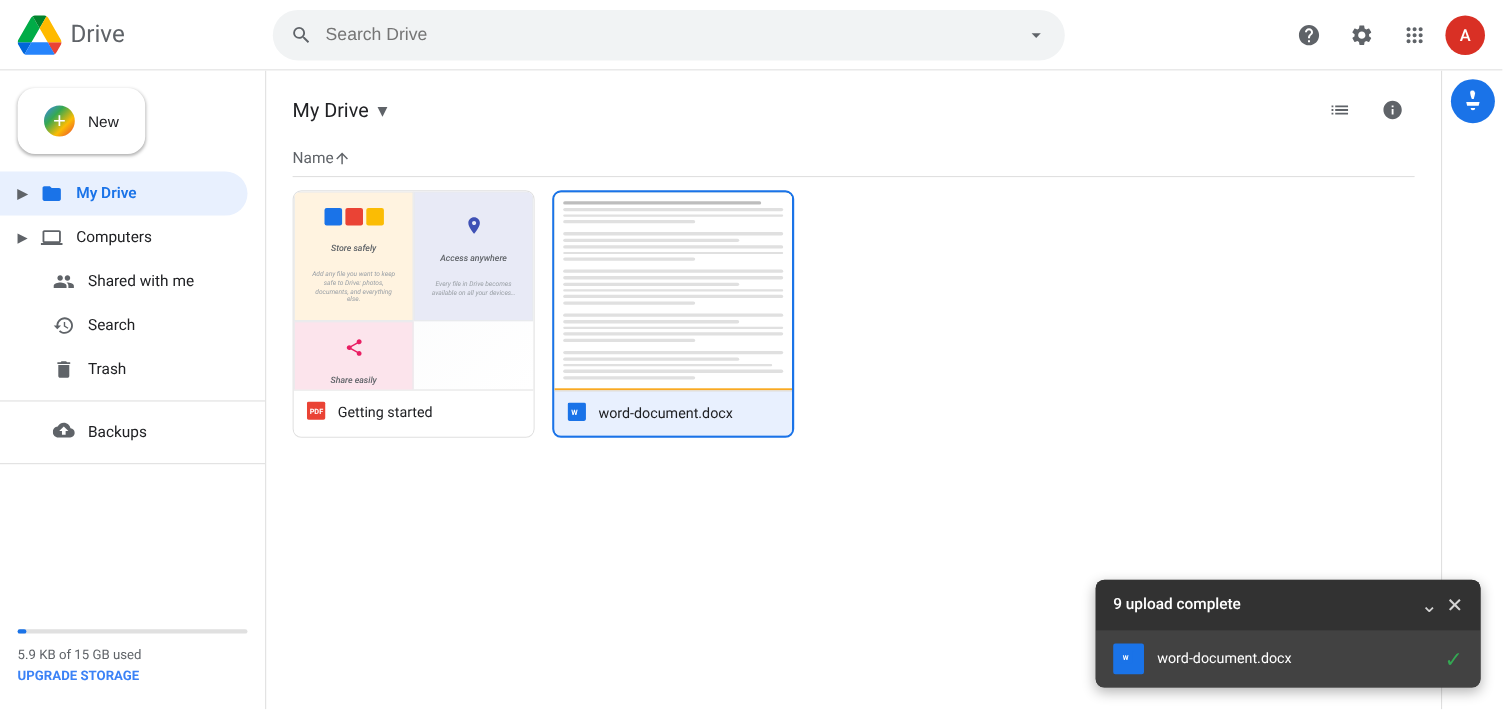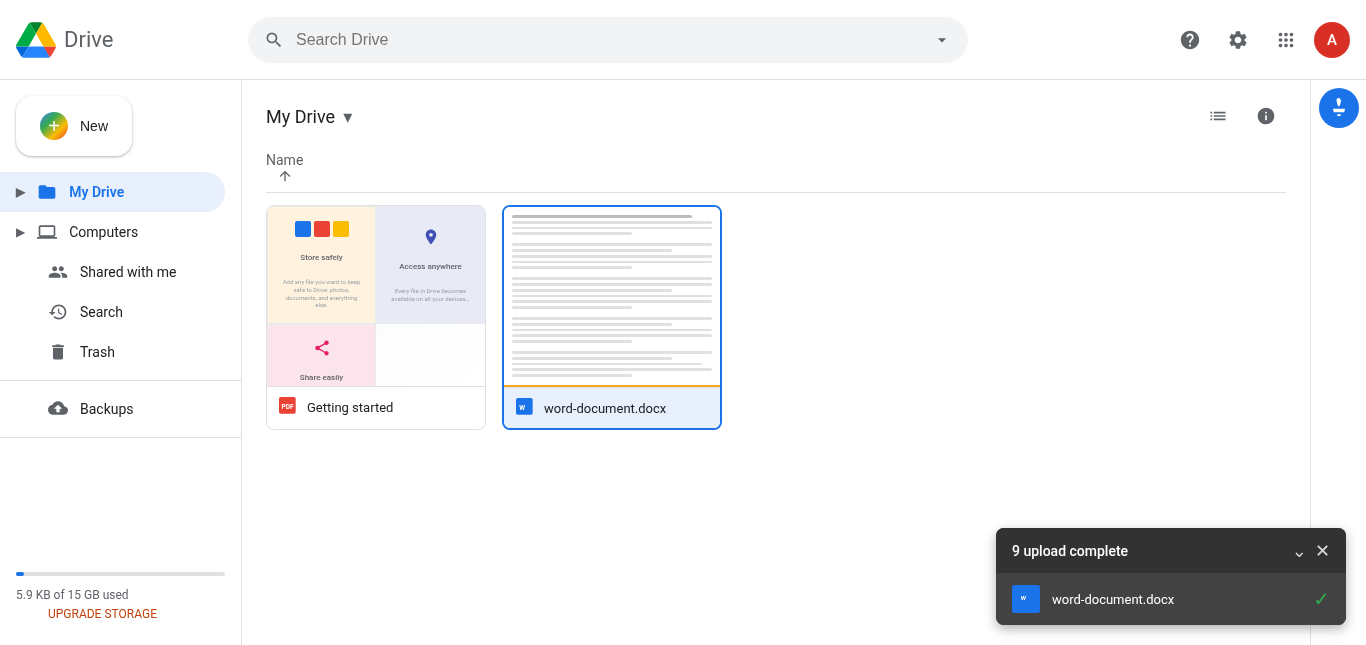--- a/index.html
+++ b/index.html
@@ -1,20 +1,20 @@
 <!DOCTYPE html>
 <html><head>
   <meta charset="utf-8">
   <style>
     * { margin: 0; padding: 0; box-sizing: border-box; }
     body { font-family: 'Google Sans', Roboto, Arial, sans-serif; background: #fff; width: 1366px; height: 645px; overflow: hidden; display: flex; flex-direction: column; }
 
     
     .topbar {
-      display: flex; align-items: center; height: 80px; padding: 0 16px; gap: 12px;
+      display: flex; align-items: center; height: 64px; padding: 0 16px; gap: 12px;
       border-bottom: 1px solid #e0e0e0; flex-shrink: 0;
     }
     .logo-area { display: flex; align-items: center; gap: 8px; width: 220px; flex-shrink: 0; }
     .logo-icon { width: 40px; height: 40px; }
     .logo-text { font-size: 22px; color: #5f6368; font-weight: 400; }
     .search-bar {
       flex: 1; max-width: 720px; background: #f1f3f4; border-radius: 24px;
       display: flex; align-items: center; padding: 0 16px; height: 46px; gap: 12px;
     }
     .search-bar input {
@@ -60,21 +60,21 @@
       margin-right: 16px; font-size: 14px; color: #202124; position: relative;
     }
     .sidebar-item.active { background: #e8f0fe; font-weight: 600; color: #1a73e8; }
     .sidebar-item .item-icon { width: 20px; height: 20px; display: flex; align-items: center; justify-content: center; flex-shrink: 0; }
     .sidebar-item .expand-arrow { font-size: 12px; color: #5f6368; }
     .sidebar-divider { height: 1px; background: #e0e0e0; margin: 8px 0; }
     .storage-section { padding: 16px; margin-top: auto; }
     .storage-bar-bg { background: #e0e0e0; border-radius: 4px; height: 4px; margin: 8px 0; }
     .storage-bar-fill { background: #1a73e8; height: 4px; border-radius: 4px; width: 4%; }
     .storage-text { font-size: 12px; color: #5f6368; }
-    .upgrade-link { font-size: 12px; color: #c2410c; cursor: pointer; font-weight: 400; display: block; margin-top: 4px; margin-left: 32px; }
+    .upgrade-link { font-size: 12px; color: #3b82f6; cursor: pointer; font-weight: 700; display: block; margin-top: 4px; }
     .backups-item { display: flex; align-items: center; gap: 12px; padding: 0 16px; height: 40px; cursor: pointer; font-size: 14px; color: #202124; }
 
     
     .content-area { flex: 1; overflow-y: auto; display: flex; flex-direction: column; }
 
     
     .content-header {
       display: flex; align-items: center; padding: 16px 24px 8px 24px;
       gap: 8px;
     }
@@ -87,21 +87,21 @@
     }
 
     .quick-access { padding: 4px 24px 16px 24px; font-size: 14px; color: #5f6368; font-weight: 500; }
 
     .files-section { padding: 0 24px; }
     .files-header {
       display: flex; align-items: center; padding: 8px 0; border-bottom: 1px solid #e0e0e0;
       margin-bottom: 12px;
     }
     .files-label { font-size: 14px; color: #5f6368; flex: 1; font-weight: 500; }
-    .name-sort { display: flex; align-items: center; gap: 0; font-size: 14px; color: #5f6368; cursor: pointer; flex-direction: column; }
+    .name-sort { display: flex; align-items: center; gap: 0; font-size: 14px; color: #5f6368; cursor: pointer; }
 
     .file-grid { display: flex; gap: 16px; flex-wrap: wrap; padding-bottom: 20px; }
     .file-card {
       width: 220px; border: 1px solid #e0e0e0; border-radius: 8px; overflow: hidden;
       cursor: pointer; transition: box-shadow 0.2s;
     }
     .file-card.selected { border-color: #1a73e8; border-width: 2px; background: #e8f0fe; }
     .file-thumbnail { height: 180px; background: #f8f9fa; overflow: hidden; display: flex; align-items: center; justify-content: center; }
     .file-footer {
       display: flex; align-items: center; gap: 8px; padding: 10px 12px;
@@ -112,21 +112,21 @@
     .file-name { font-size: 13px; color: #202124; flex: 1; white-space: nowrap; overflow: hidden; text-overflow: ellipsis; }
 
     
     .getting-started-thumb {
       width: 100%; height: 100%;
       background: linear-gradient(135deg, #f8f9fa, #fff);
       display: grid; grid-template-columns: 1fr 1fr; grid-template-rows: 1fr 1fr;
     }
     .gs-cell {
       display: flex; flex-direction: column; align-items: center; justify-content: center;
-      padding: 14px; border: 1px solid #e8eaed; gap: 16px;
+      padding: 14px; border: 1px solid #e8eaed; gap: 16px; font-style: italic;
     }
     .gs-cell-icons { display: flex; gap: 3px; }
     .gs-icon { width: 16px; height: 16px; border-radius: 2px; }
     .gs-text { font-size: 8px; color: #5f6368; text-align: center; font-weight: 500; }
     .gs-sub { font-size: 6px; color: #9aa0a6; text-align: center; line-height: 1.3; }
 
     
     .word-doc-thumb {
       width: 100%; height: 100%; background: #fff; padding: 8px;
       display: flex; flex-direction: column; gap: 3px; overflow: hidden;

